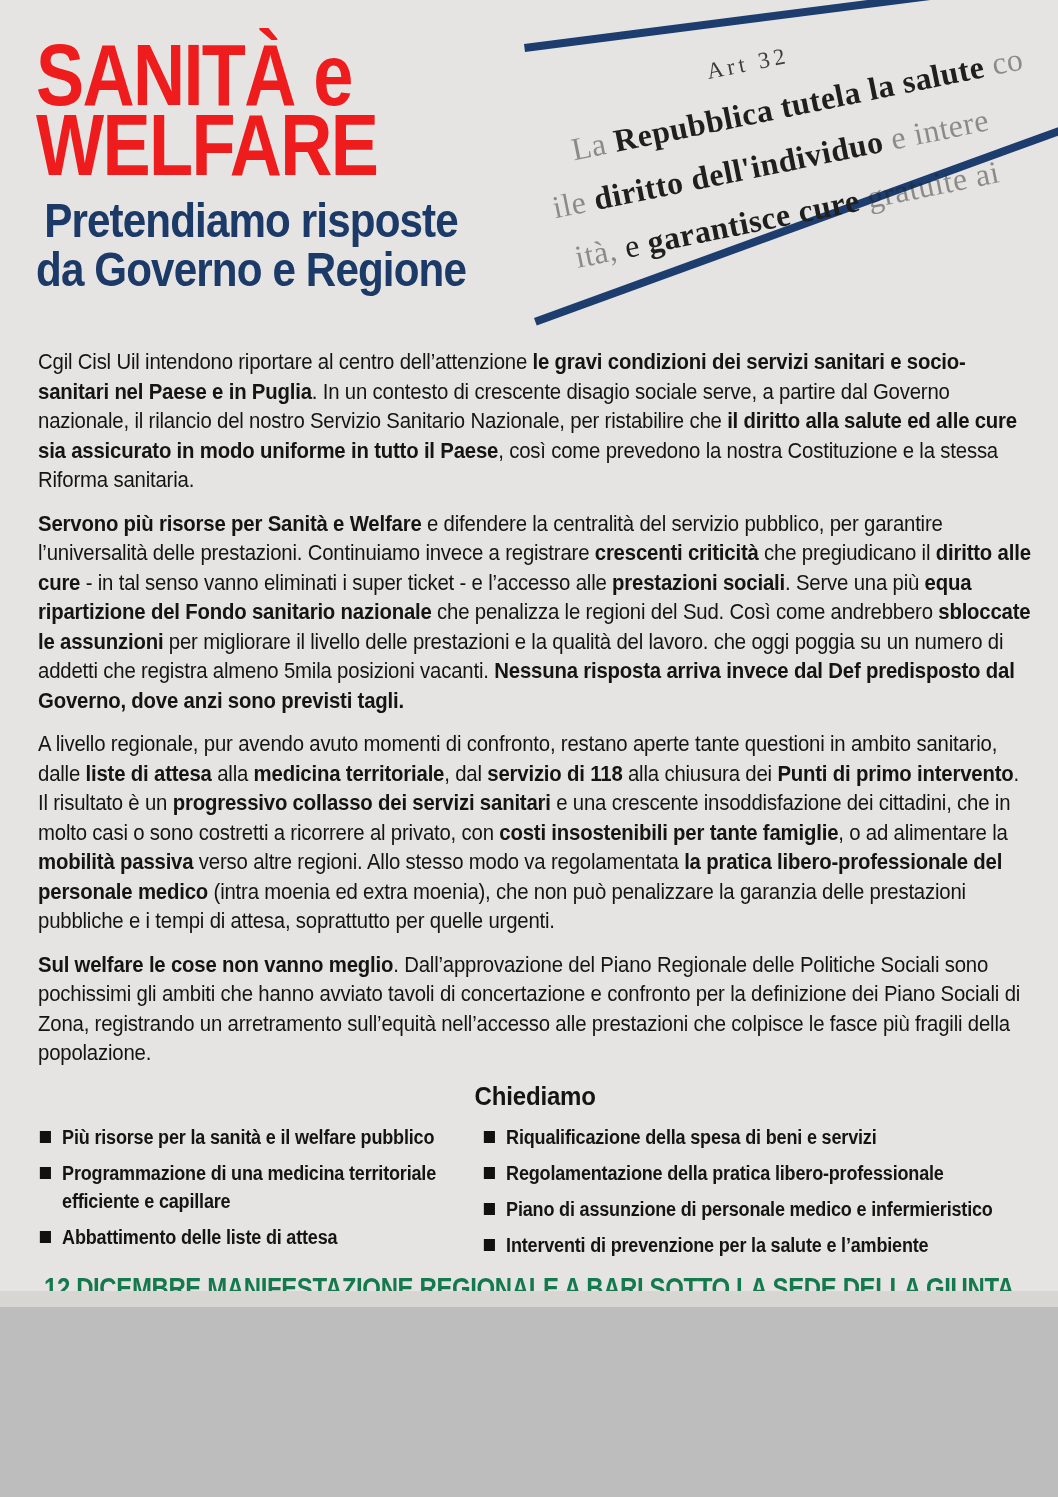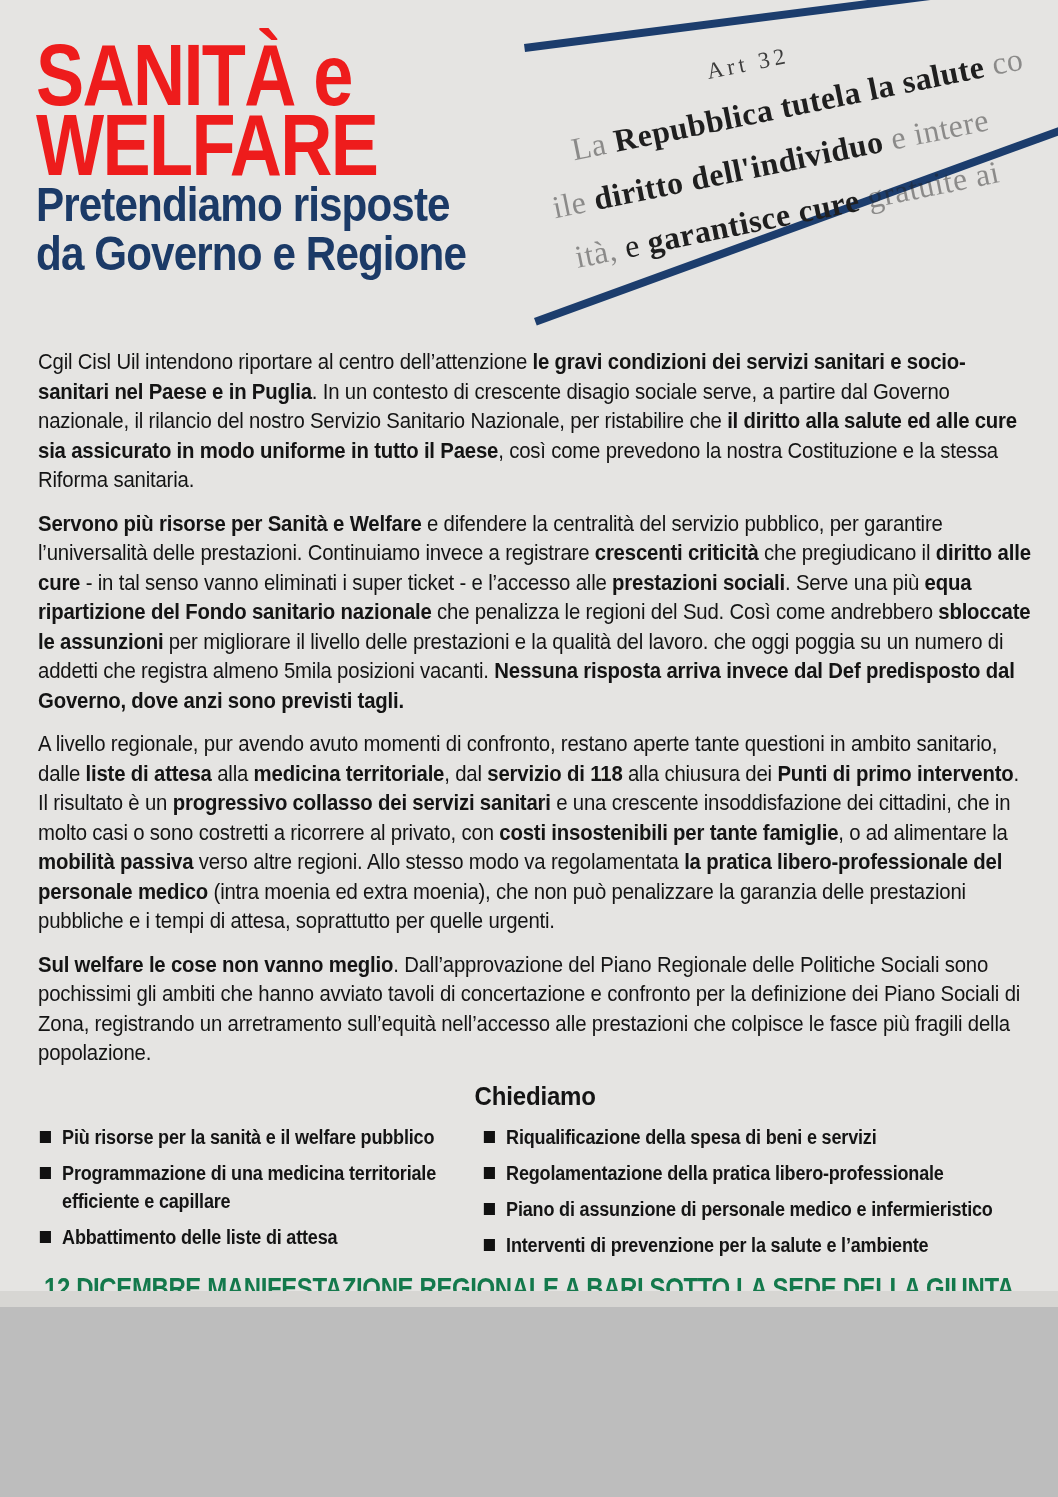--- a/index.html
+++ b/index.html
@@ -8,21 +8,21 @@
     background:#e5e4e2;overflow:hidden;
     font-family:"Liberation Sans",sans-serif;color:#141414;
   }
   
   .titleblock{position:absolute;left:36px;top:40px;}
   .title-line{
     font-weight:bold;color:#ee1c1c;font-size:88px;line-height:70px;
     letter-spacing:-2px;transform:scaleX(.82);transform-origin:left top;
     white-space:nowrap;
   }
-  .subtitle{margin-top:0;}
+  .subtitle{margin-top:16px;text-align:center;}
   .subtitle-line{
     font-weight:bold;color:#1b3a67;font-size:49px;line-height:49px;
     letter-spacing:-1px;transform:scaleX(.86);transform-origin:left top;
     white-space:nowrap;
   }
   
   .scrap{position:absolute;left:520px;top:0;width:538px;height:342px;overflow:hidden;}
   .scrap .line{position:absolute;background:#1c3d6d;}
   .scrap .topline{left:4px;top:44px;width:430px;height:8px;transform:rotate(-7.3deg);transform-origin:left top;}
   .scrap .bottomline{left:14px;top:318px;width:580px;height:8px;transform:rotate(-20deg);transform-origin:left top;}

